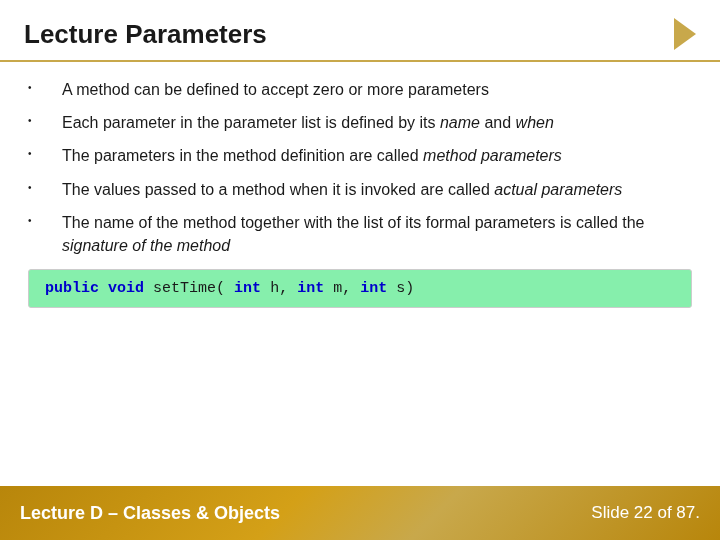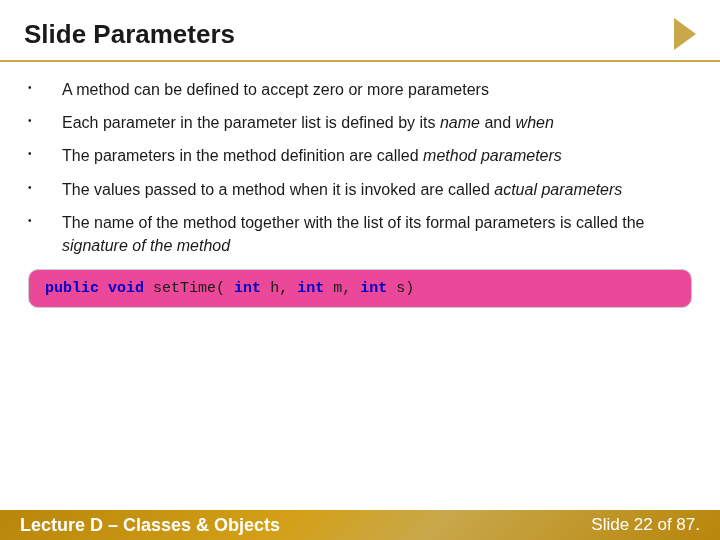--- a/index.html
+++ b/index.html
@@ -75,38 +75,38 @@
     .bullet-text {
       flex: 1;
       margin-left: 16px;
     }
 
     .italic {
       font-style: italic;
     }
 
     .code-block {
-      background: #ec4899;
+      background: #86efac;
       border: 1px solid #cccccc;
-      border-radius: 10px;
+      border-radius: 3px;
       padding: 10px 16px;
       margin: 12px 0 10px 0;
       font-family: 'Courier New', Courier, monospace;
       font-size: 15px;
       color: #1a1a1a;
     }
 
     .code-keyword {
       color: #0000cc;
       font-weight: bold;
     }
 
     .footer {
       background: linear-gradient(135deg, #b8860b 0%, #d4a017 40%, #c8a84b 60%, #b8860b 100%);
-      height: 30px;
+      height: 54px;
       display: flex;
       align-items: center;
       justify-content: space-between;
       padding: 0 20px;
     }
 
     .footer-title {
       font-size: 18px;
       font-weight: bold;
       color: #ffffff;
@@ -117,21 +117,21 @@
       color: #ffffff;
       font-weight: normal;
     }
   </style>
 </head>
 <body>
 
 <div class="slide">
 
   <div class="header">
-    <h1 class="header-title">Slide Parameters</h1>
+    <h1 class="header-title">Lecture Parameters</h1>
     <div class="header-arrow"></div>
   </div>
 
   <div class="content">
     <ul class="bullet-list">
 
       <li>
         <span class="bullet-dot">•</span>
         <span class="bullet-text">
           A method can be defined to accept zero or more parameters

